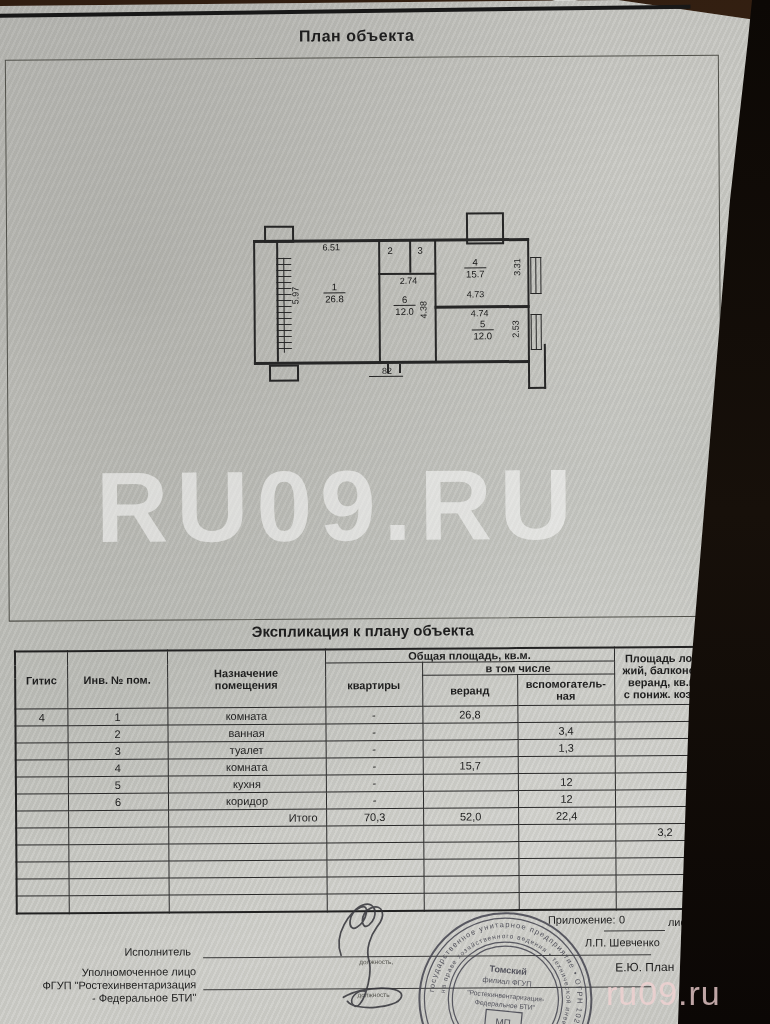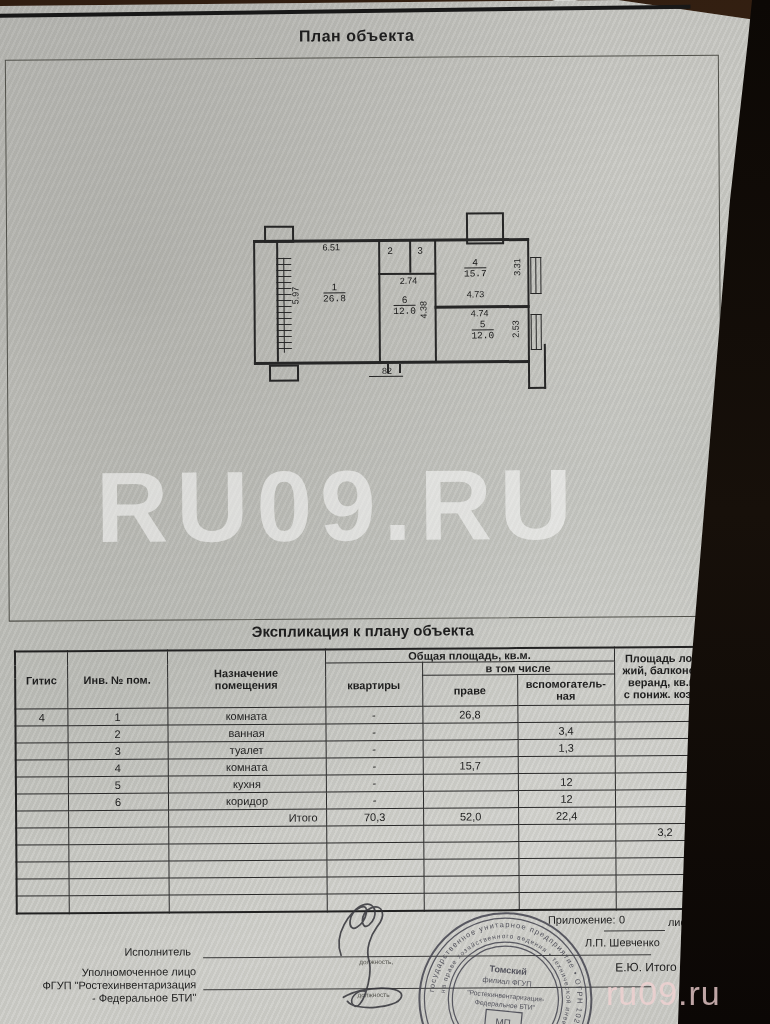--- a/index.html
+++ b/index.html
@@ -30,21 +30,21 @@
   #plan-frame{position:absolute;left:8px;top:57px;width:712px;height:560px;border:1.5px solid #50504a;}
   
   #floorplan{position:absolute;left:250px;top:205px;width:320px;height:200px;}
   .w{position:absolute;background:#262626;}
   .box{position:absolute;border:2px solid #262626;}
   .hatch{position:absolute;background:repeating-linear-gradient(180deg,#2c2c2c 0 1px,rgba(0,0,0,0) 1px 6px);}
   .lbl{position:absolute;font-size:9px;color:#1c1c1c;text-align:center;white-space:nowrap;}
   .lbl.v{transform:rotate(-90deg);transform-origin:center;width:34px;}
   .room-label{position:absolute;text-align:center;font-size:9.5px;color:#161616;line-height:11px;}
   .room-label .num{display:inline-block;border-bottom:1px solid #262626;padding:0 8px;}
-  .room-label .area{display:block;font-family:Liberation Mono, monospace;}
+  .room-label .area{display:block;}
   
   #wm-center{position:absolute;left:96px;top:448px;font-size:100px;font-weight:bold;letter-spacing:8px;
       color:rgba(255,255,255,.52);white-space:nowrap;z-index:4;}
   #wm-corner{position:absolute;left:606px;top:974px;font-size:34px;color:rgba(242,210,210,.78);
       letter-spacing:1px;z-index:7;}
   
   #expl-title{position:absolute;left:0;top:622px;width:724px;text-align:center;font-weight:bold;font-size:15px;}
   #expl{position:absolute;left:13px;top:648px;width:699px;border-collapse:collapse;table-layout:fixed;}
   #expl th,#expl td{border:1px solid #2b2b2b;font-size:11px;padding:0 3px;text-align:center;overflow:hidden;}
   #expl th{font-weight:bold;white-space:pre-line;line-height:12px;}
@@ -163,21 +163,21 @@
           <th rowspan="3">Площадь лод-
 жий, балконов,
 веранд, кв.м.
 с пониж. коэф.</th>
         </tr>
         <tr>
           <th rowspan="2" style="height:20px;">квартиры</th>
           <th colspan="2">в том числе</th>
         </tr>
         <tr>
-          <th style="height:30px;">праве</th>
+          <th style="height:30px;">веранд</th>
           <th>вспомогатель-
 ная</th>
         </tr>
       </thead>
       <tbody id="tbody">
           <tr>
             <td>4</td>
             <td>1</td>
             <td>комната</td>
             <td>-</td>
@@ -295,21 +295,21 @@
     <div class="ftext" id="executor-label" style="left:20px;top:944px;width:168px;">Исполнитель</div>
     <div class="sigline" style="left:200px;top:956px;width:448px;"></div>
     <div class="hint" style="left:356px;top:958px;">должность,</div>
     <div class="ftext" style="left:582px;top:938px;">Л.П. Шевченко</div>
 
     <div class="ftext" id="authorized-label" style="left:20px;top:964px;width:173px;">Уполномоченное лицо
 ФГУП "Ростехинвентаризация
 - Федеральное БТИ"</div>
     <div class="sigline" style="left:200px;top:988px;width:448px;"></div>
     <div class="hint" style="left:354px;top:991px;">должность</div>
-    <div class="ftext" style="left:612px;top:962px;font-size:12px;">Е.Ю. Итого</div>
+    <div class="ftext" style="left:612px;top:962px;font-size:12px;">Е.Ю. План</div>
 
     <svg class="abs" style="left:310px;top:893px;" width="120" height="131" viewBox="0 0 120 131">
       <g fill="none" stroke="#34343a" stroke-width="1.7" opacity="0.85" stroke-linecap="round">
         <path d="M28,62 C20,40 38,18 48,14 C58,10 54,28 44,34 C34,40 34,18 50,12 C64,7 66,24 56,32 C48,38 46,20 58,15 C70,10 74,22 64,34 C58,42 52,56 56,68 C60,84 48,120 40,112 C34,106 44,96 52,98"></path>
         <path d="M30,104 C50,92 92,92 88,104 C84,116 40,118 34,108"></path>
       </g>
     </svg>
 
     <svg class="abs" style="left:398px;top:902px;" width="208" height="140" viewBox="0 0 208 140">
       <defs>

